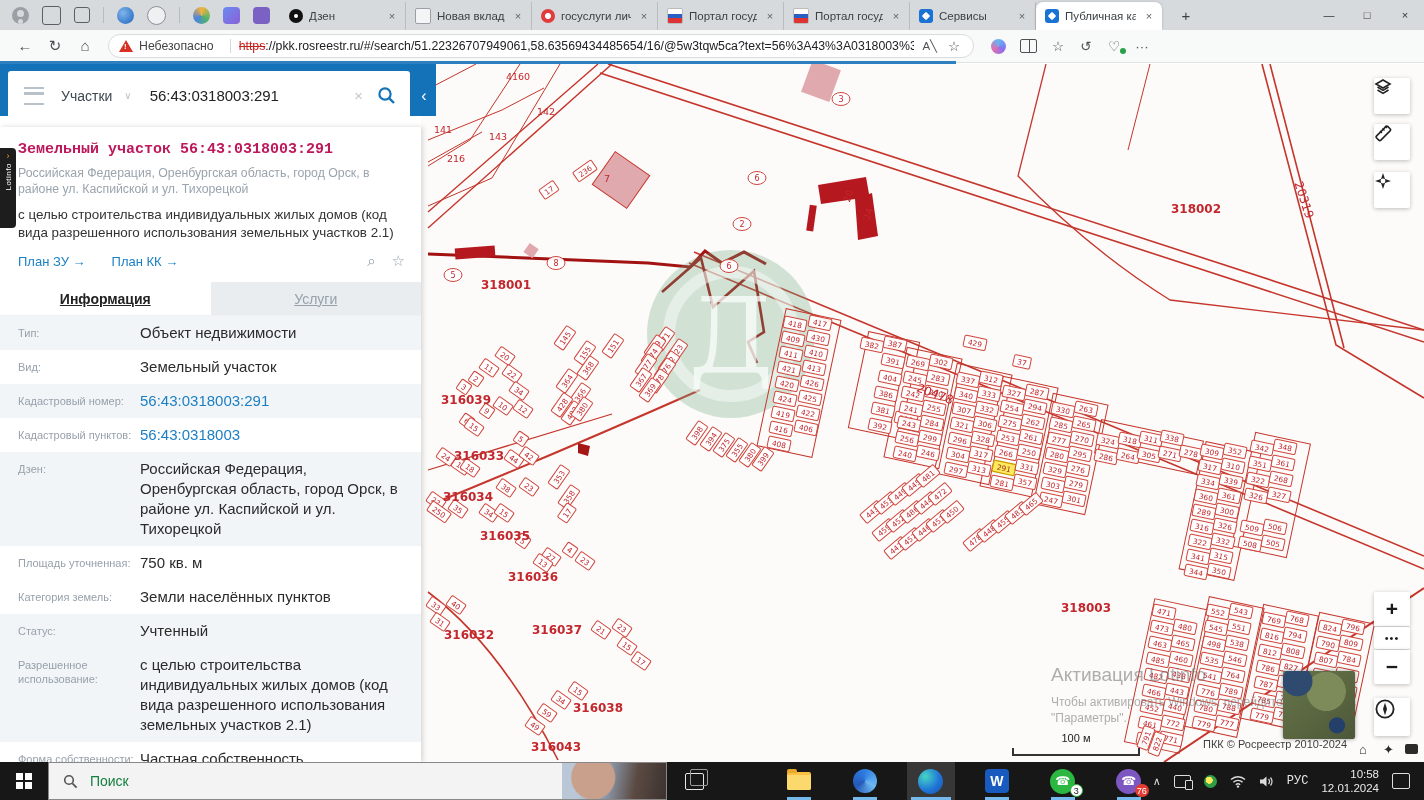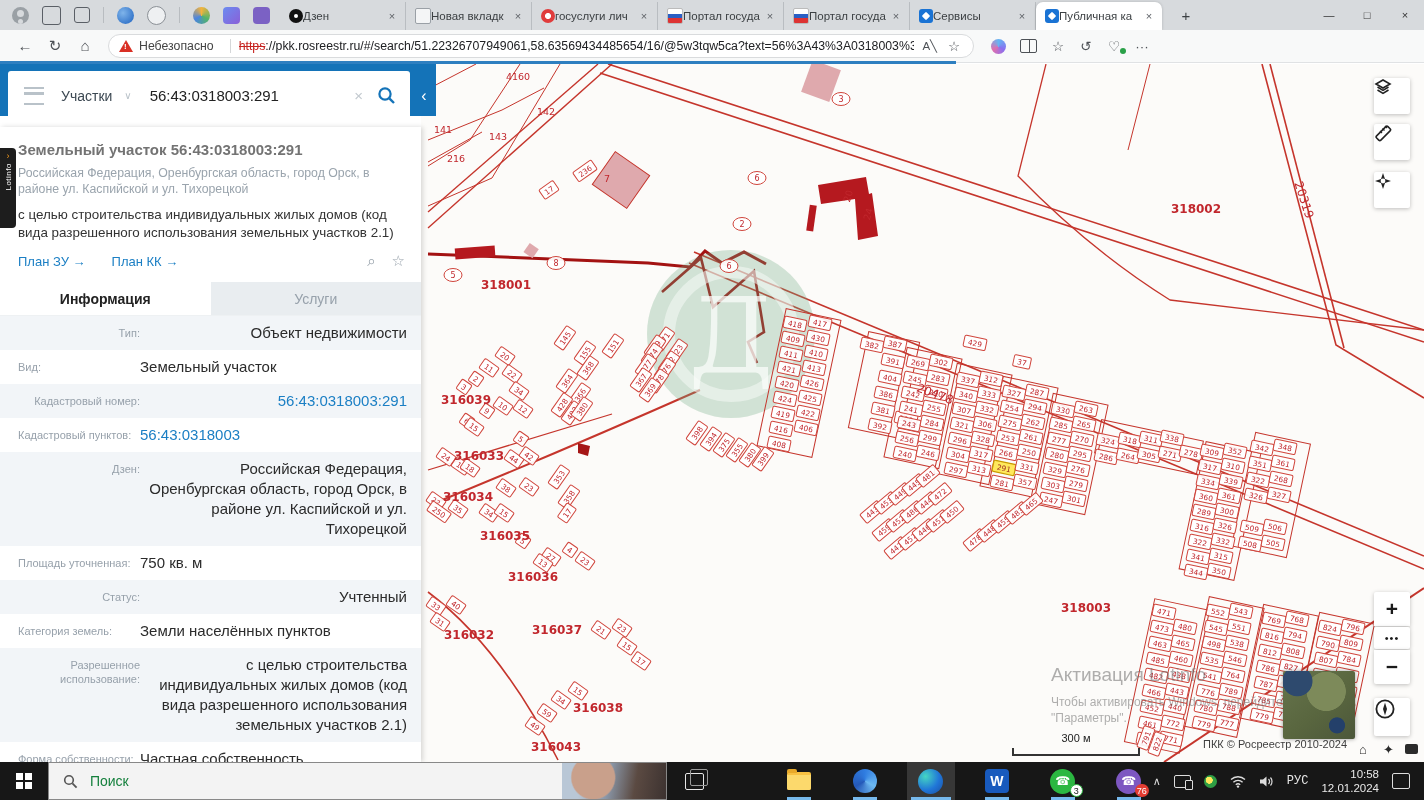--- a/index.html
+++ b/index.html
@@ -14,21 +14,21 @@
   .pico.avatar:after{content:"";position:absolute;left:5px;top:3px;width:7px;height:7px;border-radius:50%;background:#d7dadd;box-shadow:0 8px 0 -1px #d7dadd;}
   .pico.books{background:transparent;border:1.5px solid #5a5f66;border-radius:3px;}
   .pico.winicon{background:transparent;border:1.5px solid #5a5f66;border-radius:3px;width:14px;height:14px;}
   .pico.globe{background:radial-gradient(circle at 35% 35%,#7fb4ea,#1d62c0);}
   .pico.pausec{border:1.5px solid #8b9096;background:#eef0f2;}
   .pico.syncc{background:conic-gradient(#f3b33d,#53b46a,#4a84e0,#f3b33d);border-radius:50%;}
   .pico.gem{background:linear-gradient(135deg,#6b8cf0,#8a5fd8);border-radius:4px;}
   .pico.ext{background:#7b61c4;border-radius:4px;}
   .psep{width:1px;height:16px;background:#b8bcc0;}
   .tabs{display:flex;height:30px;align-items:flex-end;}
-  .tab{position:relative;width:126px;height:28px;display:flex;align-items:center;padding:0 6px 0 9px;box-sizing:border-box;color:#3c4043;font-size:11.5px;border-right:1px solid #b9bdc1;}
+  .tab{position:relative;width:126px;height:28px;display:flex;align-items:center;gap:6px;padding:0 6px 0 9px;box-sizing:border-box;color:#3c4043;font-size:11.5px;border-right:1px solid #b9bdc1;}
   .tab .tlabel{flex:1;overflow:hidden;white-space:nowrap;}
   .tab .tclose{color:#5f6368;font-size:11px;width:14px;text-align:center;cursor:default;}
   .tab.active{background:#fff;border-radius:7px 7px 0 0;border-right:none;box-shadow:0 0 3px rgba(0,0,0,.18);height:28px;}
   .tico{width:14px;height:14px;border-radius:50%;flex:none;}
   .tico.dzen{background:#111;position:relative;}
   .tico.dzen:after{content:"";position:absolute;left:5px;top:5px;width:4px;height:4px;background:#fff;border-radius:50%;}
   .tico.page{background:#f4f5f6;border:1px solid #9aa0a6;border-radius:2px;}
   .tico.gosuslugi{background:radial-gradient(circle at 50% 50%,#fff 28%,#e03c3c 32%);}
   .tico.flag{border-radius:2px;background:linear-gradient(#fff 33%,#2a5fc4 33%,#2a5fc4 66%,#d33 66%);border:.5px solid #bbb;}
   .tico.services,.tico.pkk{background:#1a73d4;border-radius:3px;position:relative;}
@@ -84,33 +84,33 @@
   .search-card{position:absolute;left:8px;top:7px;width:402px;height:49px;background:#fff;border-radius:3px;display:flex;align-items:center;}
   .burger{width:20px;height:14px;margin-left:16px;border-top:2.5px solid #b9c2c9;border-bottom:2.5px solid #b9c2c9;position:relative;}
   .burger:after{content:"";position:absolute;left:0;top:3.5px;width:100%;height:2.5px;background:#b9c2c9;}
   .scat{margin-left:17px;font-size:14px;color:#3c4852;}
   .schev{margin-left:12px;color:#b9c2c9;font-size:10px;}
   .sval{margin-left:18px;font-size:15px;color:#222;flex:1;}
   .sclear{color:#c2c9cf;font-size:15px;margin-right:14px;}
   .smag{margin-right:14px;}
   .collapse-tab{position:absolute;left:412px;top:14px;width:24px;height:36px;background:#1473b8;color:#fff;font-size:16px;display:flex;align-items:center;justify-content:center;border-radius:0 3px 3px 0;}
   .panel-body{position:absolute;left:0;top:127px;width:421px;height:635px;background:#fff;z-index:4;box-shadow:2px 0 5px rgba(0,0,0,.15);}
-  .ptitle{font-size:15px;font-weight:bold;color:#737373;padding:14px 16px 0 18px;}
+  .ptitle{font-size:15px;font-weight:bold;color:#be185d;padding:14px 16px 0 18px;font-family:Liberation Mono, monospace;}
   .psub{font-size:12.3px;color:#9aa4ad;padding:7px 26px 0 18px;line-height:16px;}
   .pdesc{font-size:13.4px;color:#333;padding:9px 26px 0 18px;line-height:18px;}
   .plinks{display:flex;align-items:center;padding:10px 16px 12px 18px;gap:26px;}
   .plink{font-size:13px;color:#1b7fc4;}
   .plicons{margin-left:auto;display:flex;gap:16px;color:#9aa4ad;font-size:15px;}
   .ptabs{display:flex;height:33px;border-bottom:1px solid #eef1f3;}
-  .ptab{flex:1;display:flex;align-items:center;justify-content:center;font-size:14px;}
+  .ptab{flex:1;display:flex;align-items:center;justify-content:center;font-size:14px;text-decoration:underline;}
   .ptab.on{background:#fff;color:#222;font-weight:bold;}
   .ptab.off{background:#e9edf0;color:#97a1ab;}
   .rows{}
   .row{display:flex;min-height:33px;box-sizing:border-box;padding:7px 0;}
-  .row.shade{background:#f2f5f8;text-align:right;}
+  .row.shade{background:#f2f5f8;}
   .rl{width:140px;flex:none;padding-left:18px;box-sizing:border-box;font-size:11px;color:#97a1ab;line-height:14px;padding-top:3px;}
   .rv{flex:1;font-size:15px;color:#2b2b2b;line-height:20px;padding-right:14px;}
   .rv.link{color:#1b7fc4;}
   .lotinfo{position:absolute;left:0;top:148px;width:16px;height:80px;background:#1d1d1d;border-radius:0 4px 4px 0;z-index:6;display:flex;flex-direction:column;align-items:center;padding-top:3px;box-sizing:border-box;}
   .lotinfo .lchev{color:#f59b1e;font-size:9px;line-height:10px;}
   .lotinfo .ltxt{color:#fff;font-size:8px;letter-spacing:.5px;writing-mode:vertical-rl;transform:rotate(180deg);margin-top:2px;}
 
   
   .taskbar{position:absolute;left:0;top:762px;width:1424px;height:38px;background:#171717;display:flex;align-items:center;z-index:8;}
   .startbtn{width:48px;height:38px;display:flex;align-items:center;justify-content:center;}
@@ -1448,21 +1448,21 @@
       <g id="gRoadLabels">
           <text x="935" y="394" font-size="12" fill="#c1272d" text-anchor="middle" dominant-baseline="central" transform="rotate(21 935 394)">20478</text>
           <text x="1304" y="200" font-size="12" fill="#c1272d" text-anchor="middle" dominant-baseline="central" transform="rotate(72 1304 200)">20319</text>
         </g>
     </svg>
 
     <div class="wm1">Активация Lotinfo</div>
     <div class="wm2">
       <span>Чтобы активировать Windows, перейдите в раздел</span><br><span>"Параметры".</span>
     </div>
-    <div class="scalelabel">300 м</div>
+    <div class="scalelabel">100 м</div>
     <div class="scalebar"></div>
     <div class="attribution">ПКК © Росреестр 2010-2024</div>
     <div class="minimap"></div>
 
     <div class="mapbtn" style="top:14px;height:36px;">
       <svg width="18" height="18" viewBox="0 0 18 18">
         <path d="M9 2 L16 6 L9 10 L2 6 Z" fill="none" stroke="#222" stroke-width="1.6"></path>
         <path d="M3.5 9 L9 12.4 L14.5 9" fill="none" stroke="#222" stroke-width="1.6"></path>
         <path d="M3.5 12 L9 15.4 L14.5 12" fill="none" stroke="#222" stroke-width="1.6"></path>
       </svg>
@@ -1542,27 +1542,27 @@
           <div class="rv link">56:43:0318003</div>
         </div>
         <div class="row shade">
           <div class="rl">Дзен:</div>
           <div class="rv">Российская Федерация, Оренбургская область, город Орск, в районе ул. Каспийской и ул. Тихорецкой</div>
         </div>
         <div class="row">
           <div class="rl">Площадь уточненная:</div>
           <div class="rv">750 кв. м</div>
         </div>
+        <div class="row">
+          <div class="rl">Категория земель:</div>
+          <div class="rv">Земли населённых пунктов</div>
+        </div>
         <div class="row shade">
           <div class="rl">Статус:</div>
           <div class="rv">Учтенный</div>
-        </div>
-        <div class="row">
-          <div class="rl">Категория земель:</div>
-          <div class="rv">Земли населённых пунктов</div>
         </div>
         <div class="row shade">
           <div class="rl">Разрешенное использование:</div>
           <div class="rv">с целью строительства индивидуальных жилых домов (код вида разрешенного использования земельных участков 2.1)</div>
         </div>
         <div class="row">
           <div class="rl">Форма собственности:</div>
           <div class="rv">Частная собственность</div>
         </div>
         <div class="row shade">

